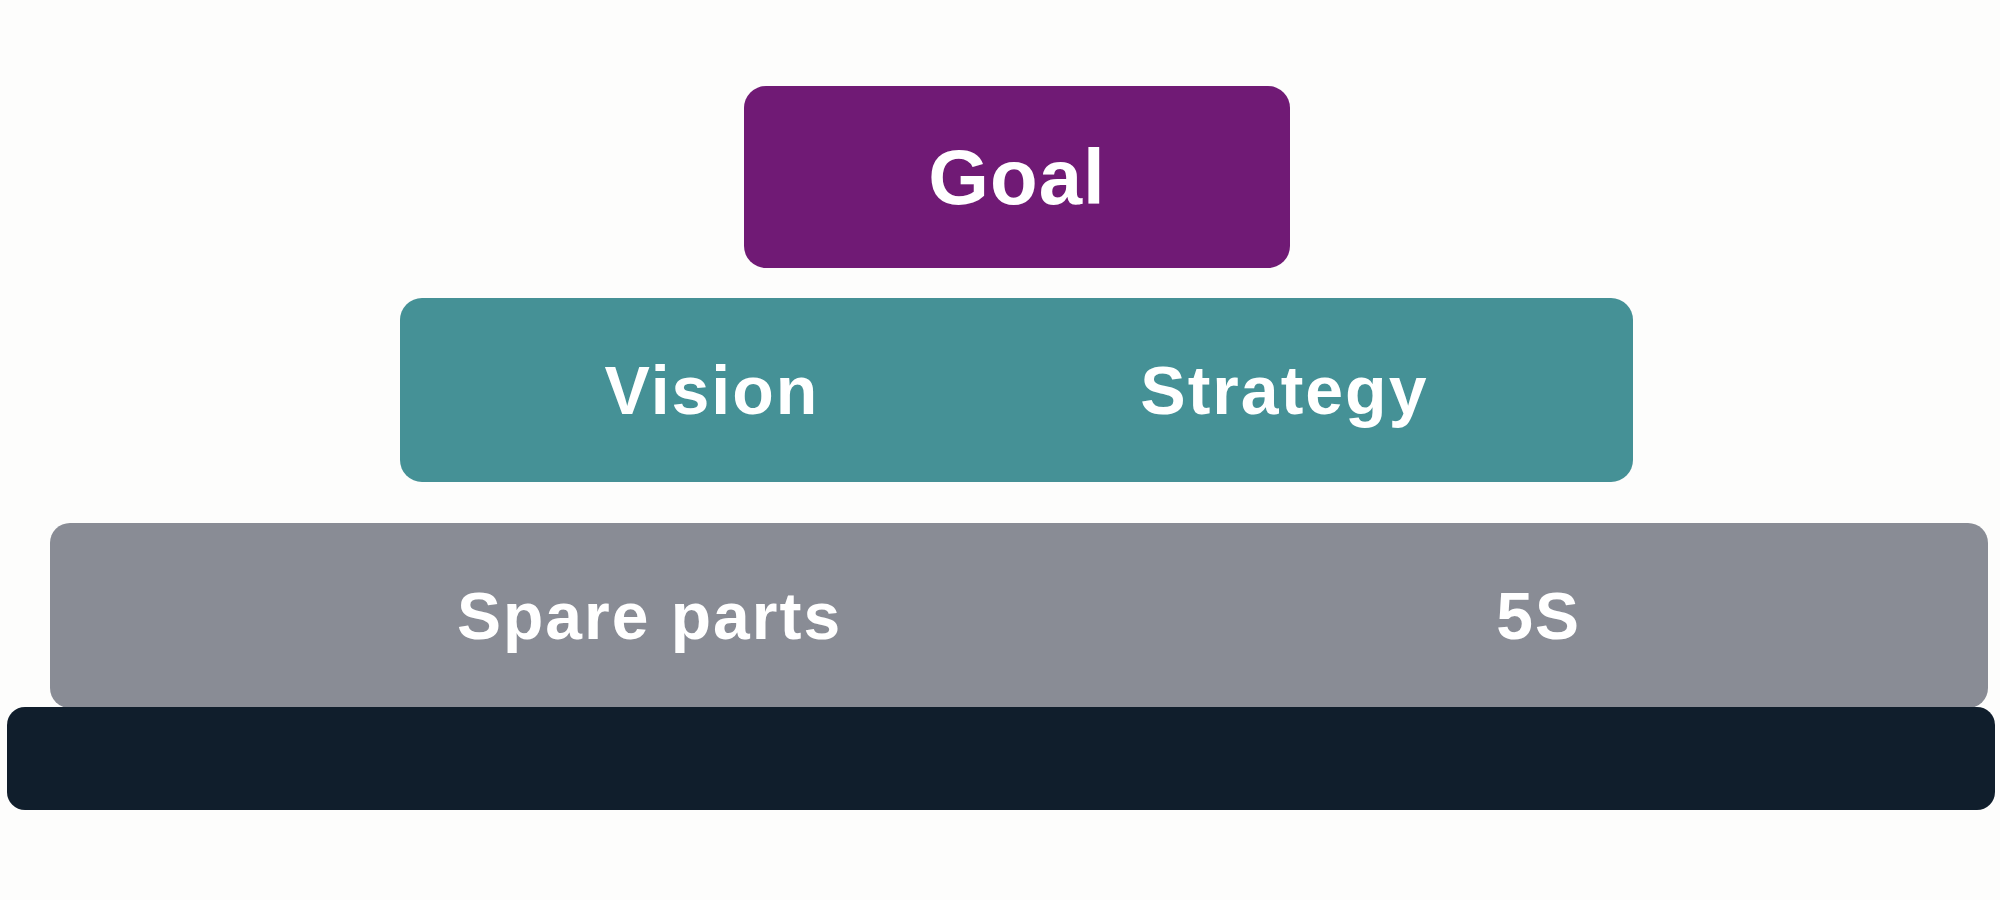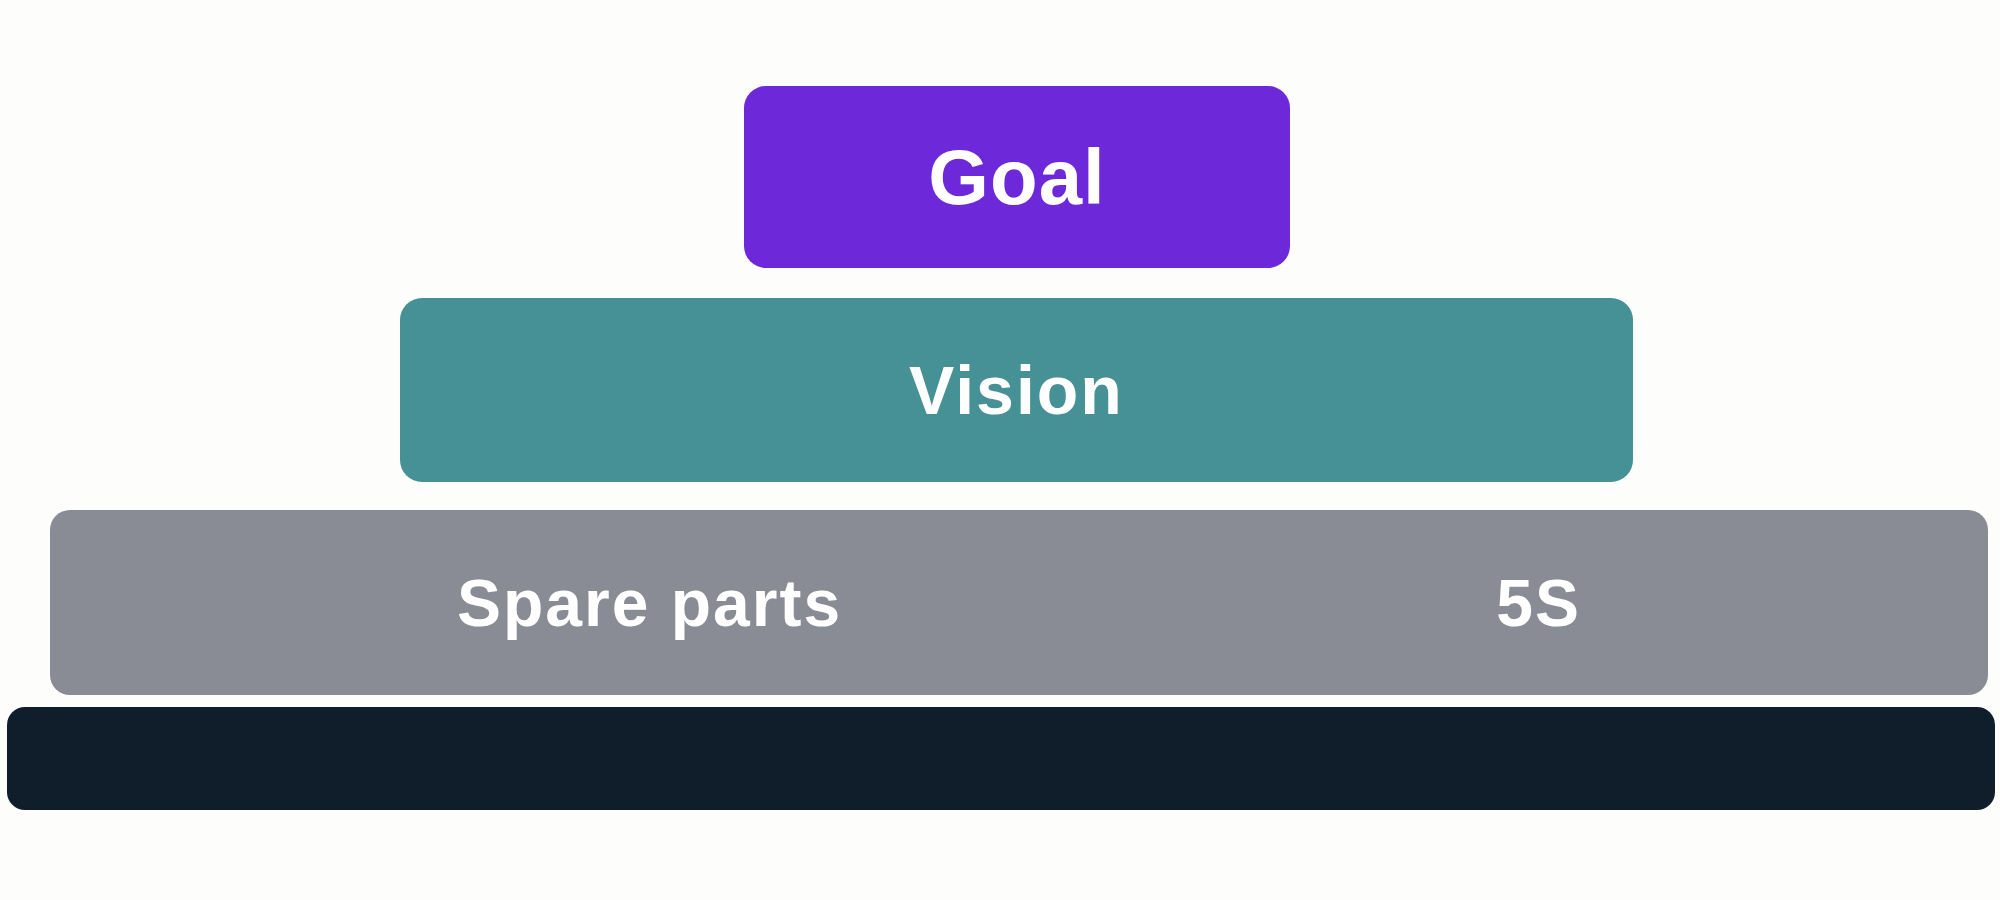--- a/index.html
+++ b/index.html
@@ -27,21 +27,21 @@
   .label {
     white-space: nowrap;
     text-align: center;
   }
   
   .level-goal {
     left: 744px;
     top: 86px;
     width: 546px;
     height: 182px;
-    background: #6d28d9;
+    background: #701a75;
     border-radius: 22px;
     justify-content: center;
     font-size: 78px;
     letter-spacing: 1px;
   }
   
   .level-vision-strategy {
     left: 400px;
     top: 298px;
     width: 1233px;
@@ -49,21 +49,21 @@
     background: #459196;
     border-radius: 22px;
     justify-content: space-around;
     padding: 0 44px;
     font-size: 68px;
     letter-spacing: 2px;
   }
   
   .level-operations {
     left: 50px;
-    top: 510px;
+    top: 523px;
     width: 1938px;
     height: 185px;
     background: #898c95;
     border-radius: 20px;
     justify-content: space-around;
     padding: 0 80px;
     font-size: 66px;
     letter-spacing: 2px;
   }
   
@@ -80,20 +80,21 @@
 <body>
 
 <div class="canvas">
 
   <div class="box level-goal">
     <span class="label">Goal</span>
   </div>
 
   <div class="box level-vision-strategy">
     <span class="label">Vision</span>
+    <span class="label">Strategy</span>
   </div>
 
   <div class="box level-operations">
     <span class="label">Spare parts</span>
     <span class="label">5S</span>
   </div>
 
   <div class="box level-foundation"></div>
 
 </div>

